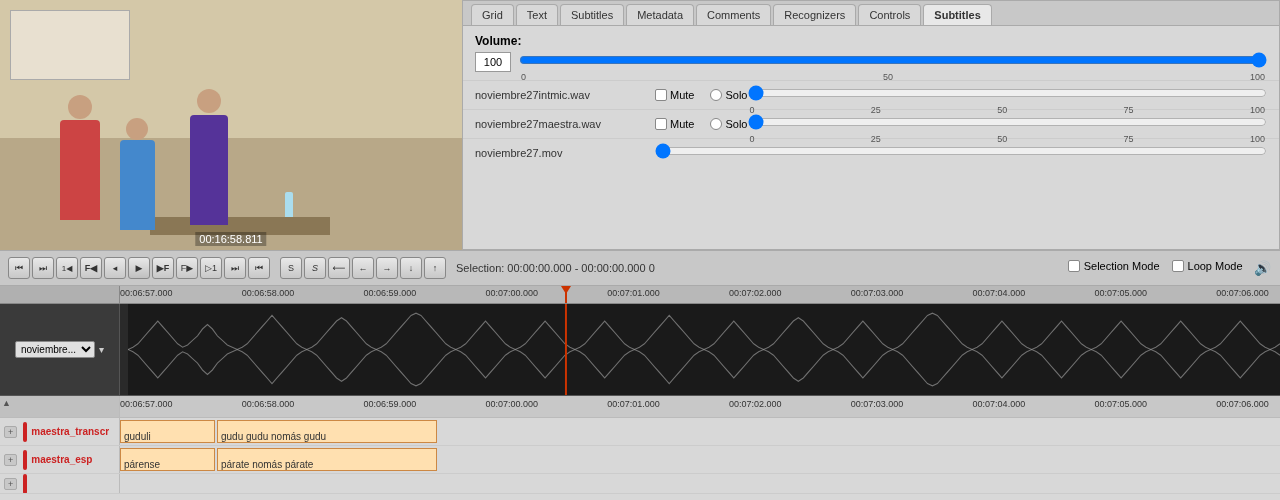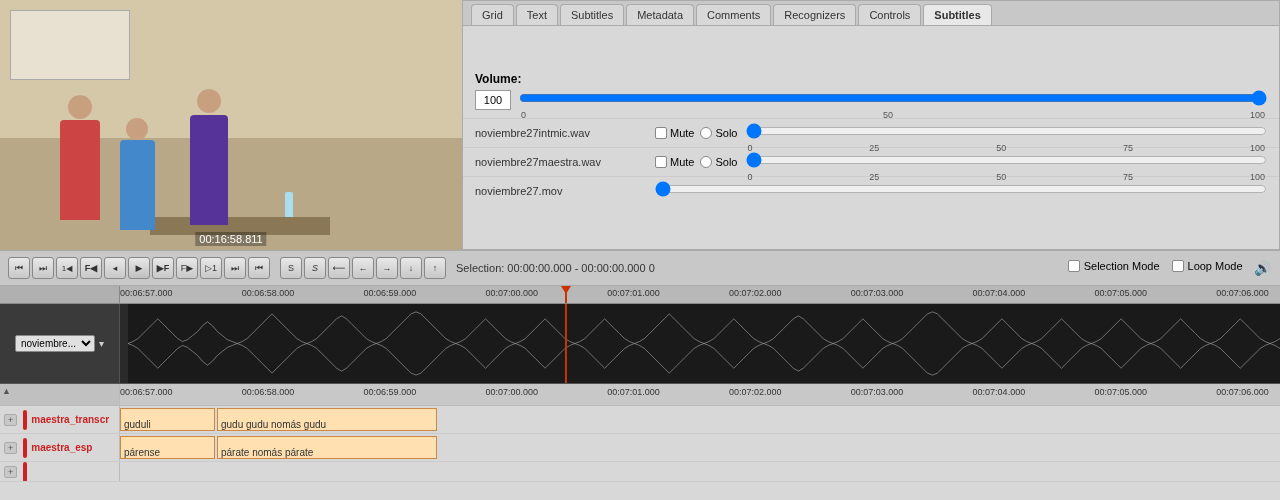--- a/index.html
+++ b/index.html
@@ -153,21 +153,20 @@
       color: #333;
     }
 
     .tab-item.active {
       background: #e8e8e8;
       font-weight: bold;
     }
 
     .volume-section {
       padding: 8px 12px 4px;
-      margin-top: 38px;
     }
 
     .volume-label {
       font-size: 12px;
       font-weight: bold;
       margin-bottom: 4px;
     }
 
     .volume-row {
       display: flex;
@@ -211,22 +210,22 @@
     .track-name {
       width: 180px;
       font-size: 11px;
       color: #333;
       flex-shrink: 0;
     }
 
     .track-controls {
       display: flex;
       align-items: center;
-      gap: 6px;
-      margin-right: 8px;
+      gap: 16px;
+      margin-right: 0;
     }
 
     .checkbox-label {
       display: flex;
       align-items: center;
       gap: 3px;
       font-size: 11px;
     }
 
     .checkbox {
@@ -301,21 +300,21 @@
       font-size: 11px;
     }
 
     .volume-icon {
       font-size: 14px;
       color: #555;
     }
 
     
     .waveform-area {
-      height: 80px;
+      height: 92px;
       background: #2a2a2a;
       position: relative;
       border-bottom: 1px solid #555;
       display: flex;
       align-items: center;
       overflow: hidden;
       gap: 8px;
     }
 
     .waveform-track-label {

